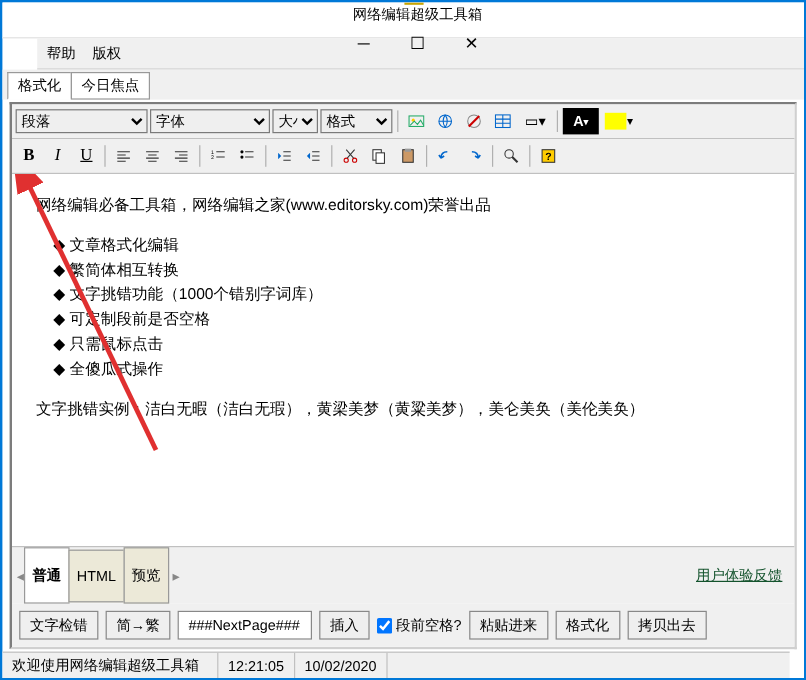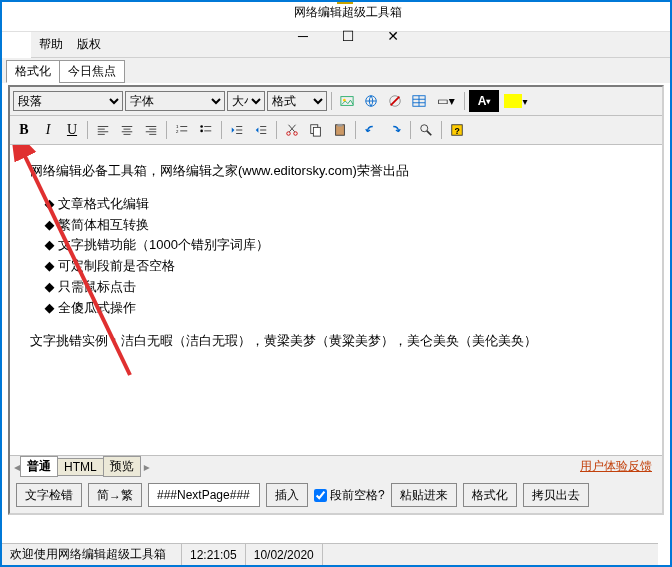--- a/index.html
+++ b/index.html
@@ -102,28 +102,28 @@
   pointer-events: none;
 }
 .bottom-tabs {
   display: flex;
   align-items: center;
   padding: 0 4px;
   background: #f0f0f0;
   border-top: 1px solid #c0c0c0;
 }
 .btab {
-  padding: 1px 6px;
+  padding: 14px 6px;
   border: 1px solid #999;
   background: #ece9d8;
   font-size: 12px;
   margin-right: -1px;
 }
 .btab.active { background: #fff; font-weight: bold; }
-.feedback-link { margin-left: auto; color: #c2410c; text-decoration: underline; font-size: 12px; padding-right: 6px;}
+.feedback-link { margin-left: auto; color: #14532d; text-decoration: underline; font-size: 12px; padding-right: 6px;}
 .btn-row {
   display: flex;
   align-items: center;
   gap: 6px;
   padding: 6px;
   background: #f0f0f0;
 }
 .btn-row button, .btn-row input[type=text] {
   height: 24px;
   font-size: 12px;

